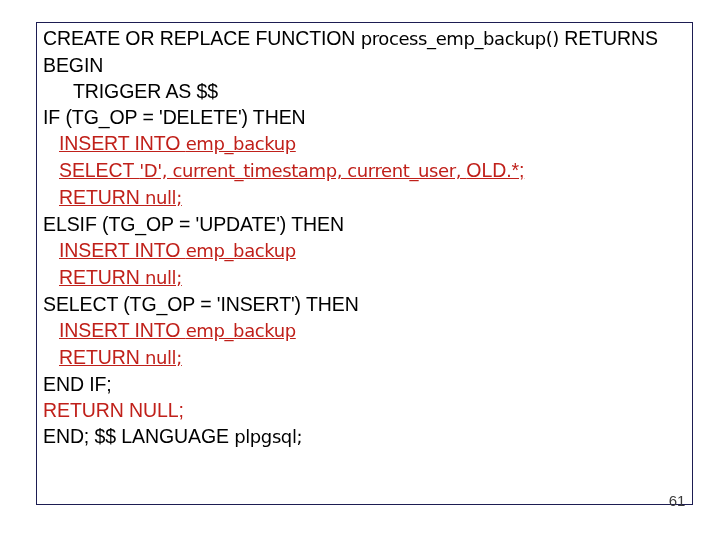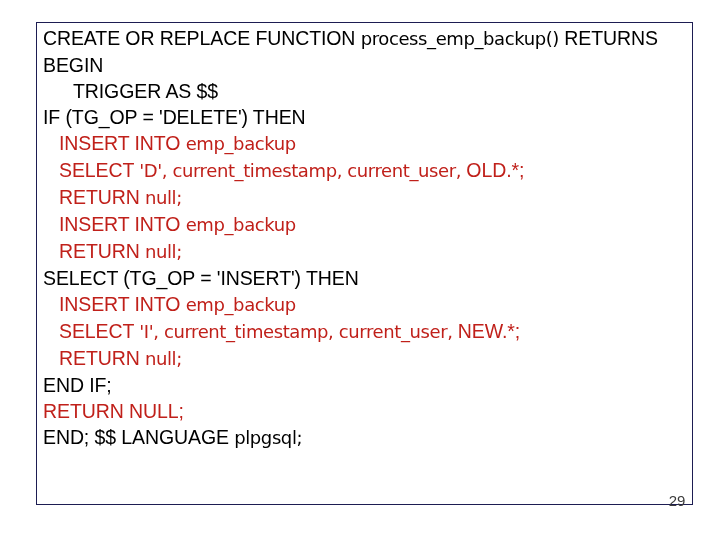--- a/index.html
+++ b/index.html
@@ -45,21 +45,21 @@
   .code-line {
     font-size: 19.5px;
     line-height: 26px;
     white-space: pre;
     letter-spacing: -0.1px;
     font-family: "Liberation Sans", sans-serif;
   }
 
   .lvl-0 { padding-left: 0px; }
   .lvl-cont { padding-left: 30px; }
-  .lvl-1 { padding-left: 16px; }
+  .lvl-1 { padding-left: 16px; text-decoration: underline; }
 
   .c-black { color: #000000; }
   .c-red   { color: #c0201a; }
 
   
   .ident {
     font-family: "DejaVu Sans", sans-serif;
     font-size: 18px;
     letter-spacing: -0.4px;
   }
@@ -82,27 +82,27 @@
 
   <div id="code-frame">
     <div id="code-block">
         <div class="code-line lvl-0 c-black"><span>CREATE OR REPLACE FUNCTION </span><span class="ident">process_emp_backup()</span><span> RETURNS</span></div>
         <div class="code-line lvl-0 c-black"><span>BEGIN</span></div>
         <div class="code-line lvl-cont c-black"><span>TRIGGER AS $$</span></div>
         <div class="code-line lvl-0 c-black"><span>IF (TG_OP = 'DELETE') THEN</span></div>
         <div class="code-line lvl-1 c-red"><span>INSERT INTO </span><span class="ident">emp_backup</span></div>
         <div class="code-line lvl-1 c-red"><span>SELECT </span><span class="ident">'D', current_timestamp, current_user, </span><span>OLD.*;</span></div>
         <div class="code-line lvl-1 c-red"><span>RETURN </span><span class="ident">null;</span></div>
+        <div class="code-line lvl-0 c-black"><span>ELSIF (TG_OP = 'UPDATE') THEN</span></div>
         <div class="code-line lvl-1 c-red"><span>INSERT INTO </span><span class="ident">emp_backup</span></div>
         <div class="code-line lvl-1 c-red"><span>RETURN </span><span class="ident">null;</span></div>
         <div class="code-line lvl-0 c-black"><span>SELECT (TG_OP = 'INSERT') THEN</span></div>
         <div class="code-line lvl-1 c-red"><span>INSERT INTO </span><span class="ident">emp_backup</span></div>
-        <div class="code-line lvl-1 c-red"><span>SELECT </span><span class="ident">'I', current_timestamp, current_user, </span><span>NEW.*;</span></div>
         <div class="code-line lvl-1 c-red"><span>RETURN </span><span class="ident">null;</span></div>
         <div class="code-line lvl-0 c-black"><span>END IF;</span></div>
         <div class="code-line lvl-0 c-red"><span>RETURN NULL;</span></div>
         <div class="code-line lvl-0 c-black"><span>END; $$ LANGUAGE </span><span class="ident">plpgsql;</span></div>
       </div>
   </div>
 
-  <div id="page-number">29</div>
+  <div id="page-number">61</div>
 
 </div>
 
 </body></html>

